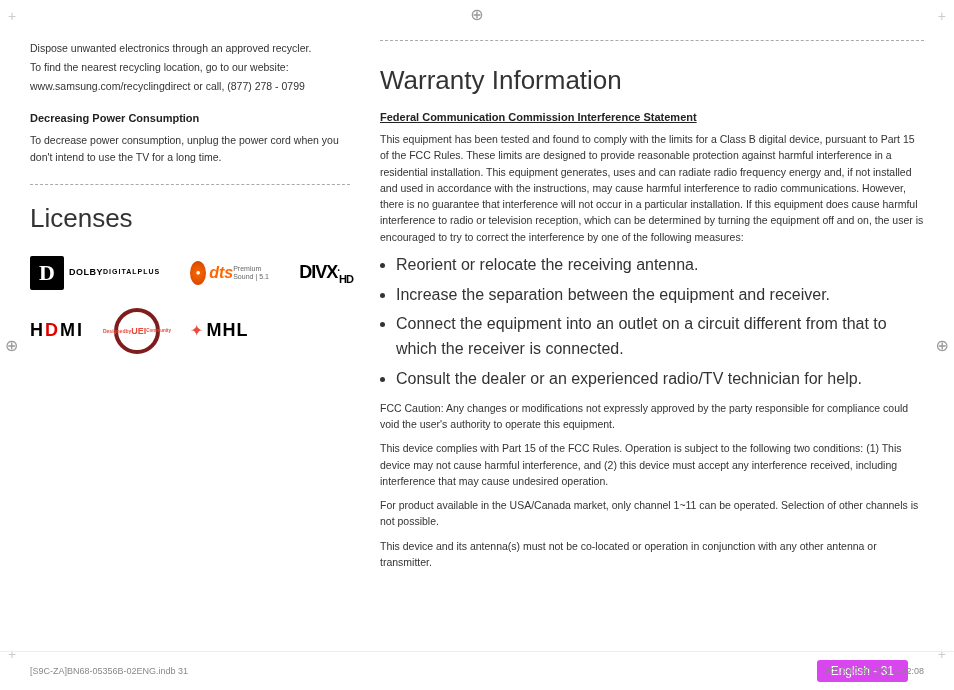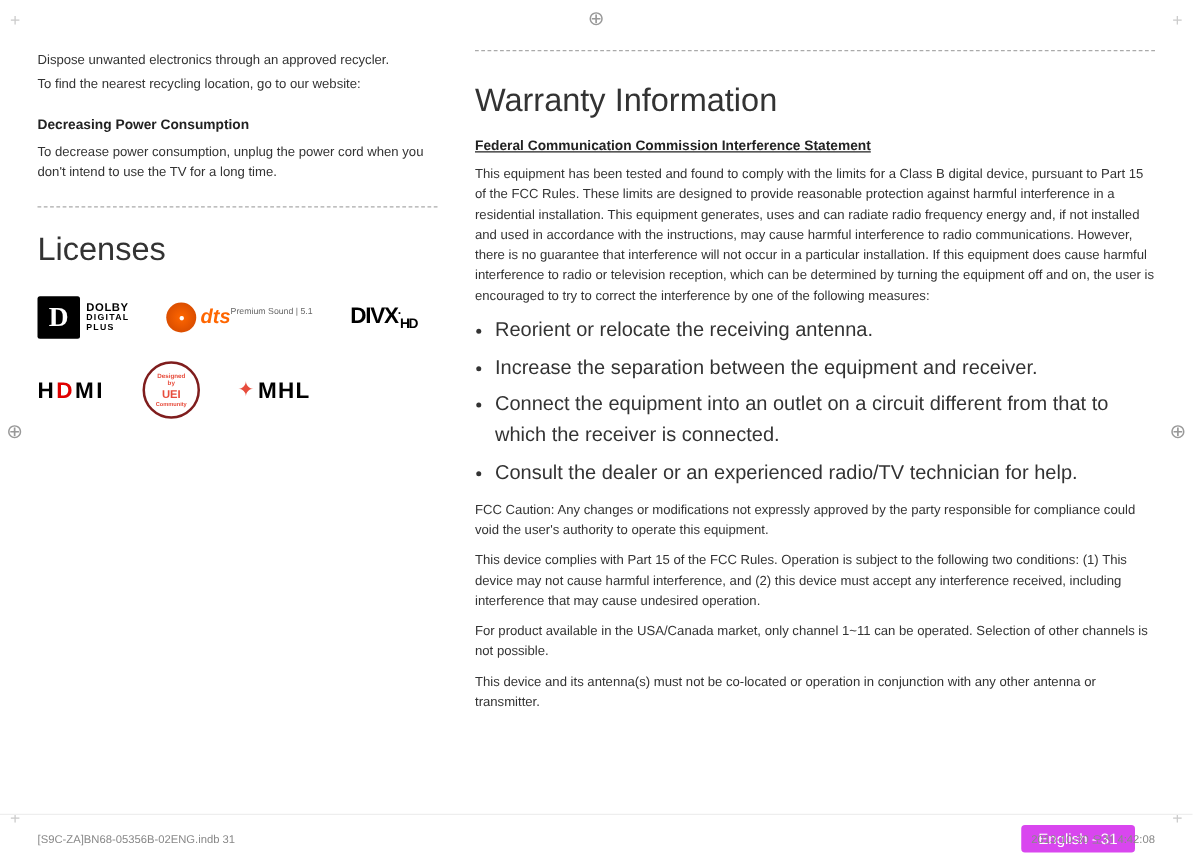--- a/index.html
+++ b/index.html
@@ -92,21 +92,20 @@
 
     .dolby-d {
       color: white;
       font-size: 22px;
       font-weight: bold;
       font-family: serif;
     }
 
     .dolby-text {
       display: flex;
-      flex-direction: column;
       line-height: 1.1;
     }
 
     .dolby-line1 {
       font-size: 9px;
       font-weight: bold;
       color: #000;
       letter-spacing: 0.5px;
     }
 
@@ -174,23 +173,23 @@
       font-weight: 900;
       color: #000;
       letter-spacing: 2px;
       text-transform: uppercase;
     }
 
     .logo-uei {
       width: 46px;
       height: 46px;
       border-radius: 50%;
-      border: 2px solid #7f1d1d;
-      display: flex;
-      flex-direction: column;
+      border: 4px solid #7f1d1d;
+      display: flex;
+      flex-direction: row;
       align-items: center;
       justify-content: center;
       font-size: 6px;
       font-weight: bold;
       color: #e74c3c;
       text-align: center;
       line-height: 1.2;
     }
 
     .logo-mhl {
@@ -343,20 +342,21 @@
   <span class="crosshair ch-left">⊕</span>
   <span class="crosshair ch-right">⊕</span>
 
   <div class="content-area">
 
     <div class="left-column">
 
       <div class="recycle-text">
         <p>Dispose unwanted electronics through an approved recycler.</p>
         <p>To find the nearest recycling location, go to our website:</p>
+        <p>www.samsung.com/recyclingdirect or call, (877) 278 - 0799</p>
       </div>
 
       <div class="power-section">
         <p class="section-heading-underline">Decreasing Power Consumption</p>
         <p class="power-text">To decrease power consumption, unplug the power cord when you don't intend to use the TV for a long time.</p>
       </div>
 
       <hr class="section-divider">
 
       <div class="licenses-section">

